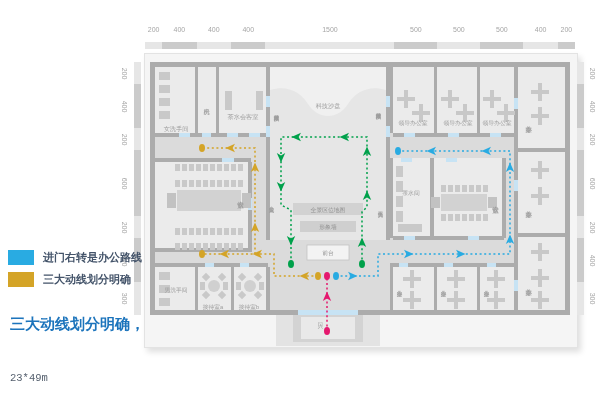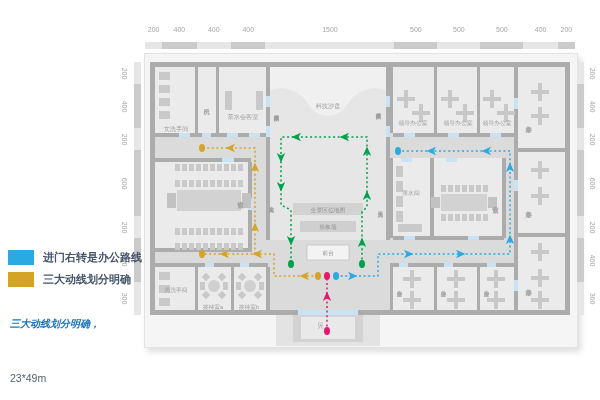--- a/index.html
+++ b/index.html
@@ -17,22 +17,22 @@
   .vruler-nums span{flex:1;display:flex;align-items:center;justify-content:center;
     font-size:7px;color:#A6A6A6;transform-origin:center;}
   .vruler-nums span i{font-style:normal;transform:rotate(90deg);display:block;}
   .vruler-bar{position:absolute;width:7px;display:flex;flex-direction:column;}
   
   #legend{position:absolute;left:8px;top:246px;}
   .legend-row{display:flex;align-items:center;height:22px;}
   .legend-swatch{width:26px;height:15px;margin-right:9px;flex:none;}
   .legend-label{font-size:11px;font-weight:600;color:#44546A;white-space:nowrap;}
   #notes{position:absolute;left:10px;top:314px;}
-  .note-line{font-size:10px;font-weight:700;color:#1C74BC;line-height:19px;white-space:nowrap;font-style:italic;}
-  #area-size{position:absolute;left:10px;top:372px;font-size:10.5px;color:#55606E;}
+  .note-line{font-size:15px;font-weight:700;color:#1C74BC;line-height:19px;white-space:nowrap;}
+  #area-size{position:absolute;left:10px;top:372px;font-size:10.5px;color:#55606E;font-family:Liberation Mono, monospace;}
 </style>
 </head>
 <body>
 
 <div id="stage">
   <div id="panel"></div>
 
   <div class="ruler-top">
     <div class="nums" id="top-nums">
         <span style="flex: 200 1 0%;">200</span>

